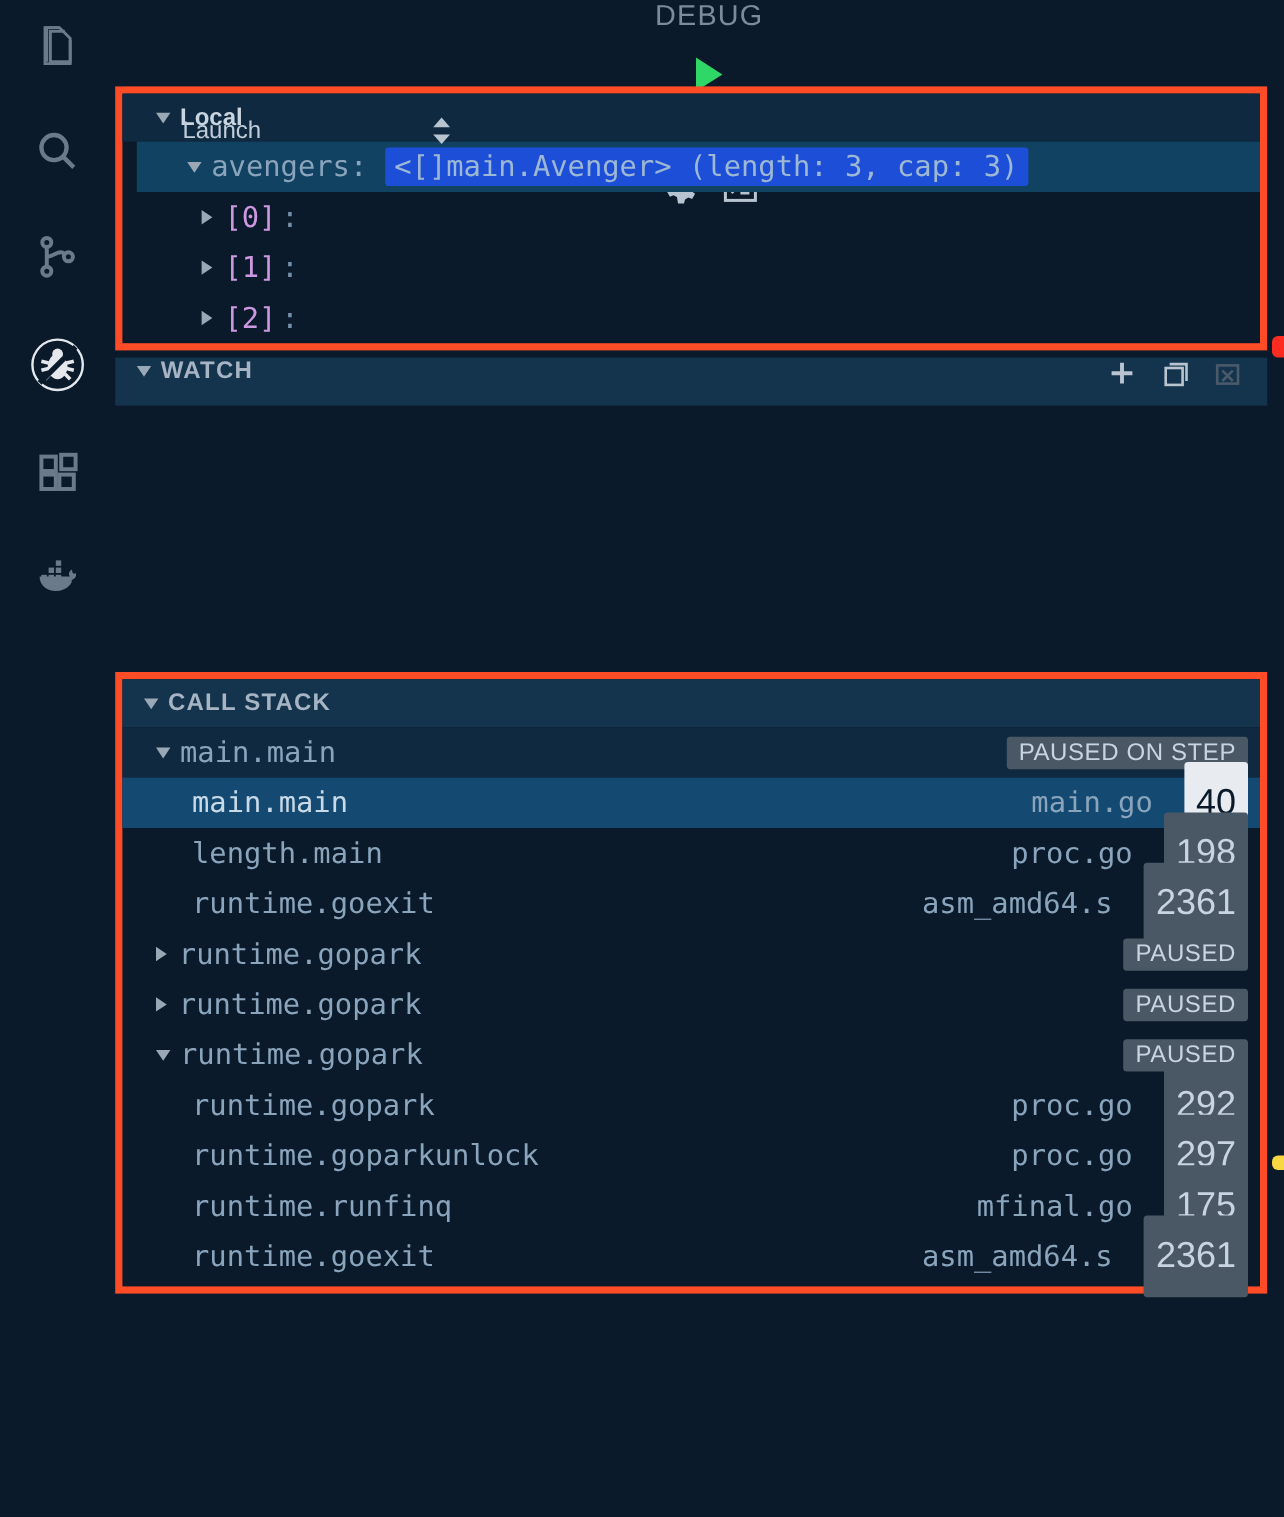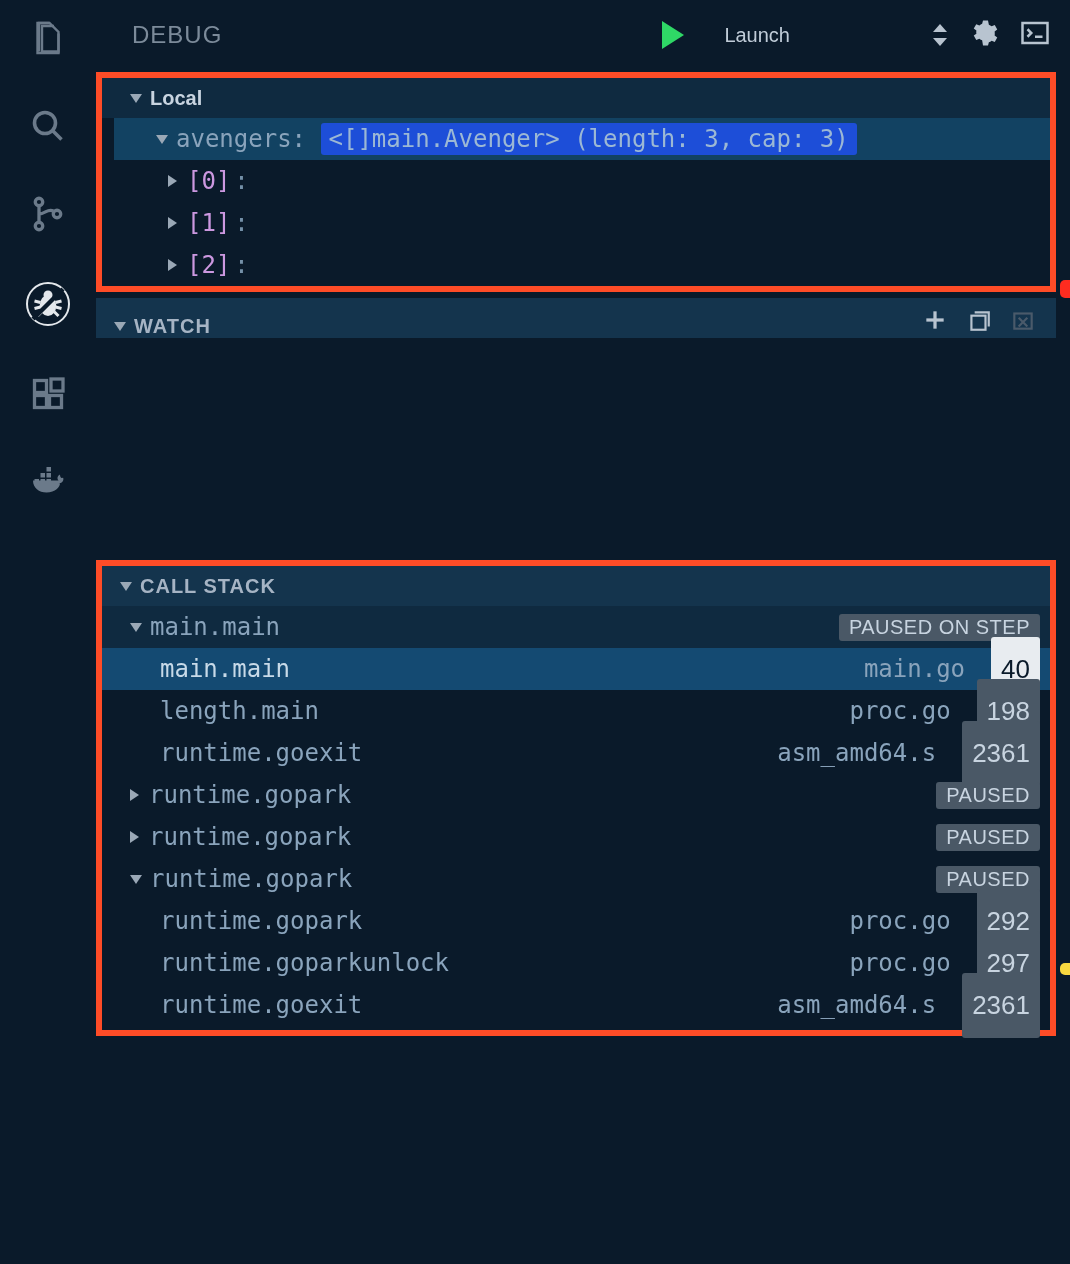--- a/index.html
+++ b/index.html
@@ -36,20 +36,21 @@
   flex:1;
   display:flex;
   flex-direction:column;
 }
 .top-bar {
   height:70px;
   display:flex;
   align-items:center;
   padding:0 20px 0 36px;
   gap:20px;
+  flex-direction:column;
 }
 .debug-label {
   color:#7c8b9a;
   font-size:24px;
   letter-spacing:1px;
   flex:1;
 }
 .play-icon {
   color:#2fd866;
   width:0;height:0;
@@ -89,21 +90,21 @@
   height:40px;
   display:flex;
   align-items:center;
   padding-left:18px;
   font-size:20px;
   font-weight:700;
   letter-spacing:1px;
   color:#a6b4c4;
 }
 .section-header.sub { background:#0f2a40; font-weight:700; color:#c8d4e0; padding-left:28px; letter-spacing:0}
-.watch-header { display:flex; justify-content:space-between; align-items:flex-end; padding-right:20px;}
+.watch-header { display:flex; justify-content:space-between; align-items:flex-start; padding-right:20px;}
 .watch-actions { display:flex; gap:18px; align-items:center;}
 .watch-actions svg{width:26px;height:26px;color:#b8c4d0}
 .watch-actions .disabled svg{color:#4a5a6a}
 .tri {
   width:0;height:0;
   border-left:9px solid #9aa8b6;
   border-top:6px solid transparent;
   border-bottom:6px solid transparent;
   margin-right:10px;
 }
@@ -182,21 +183,21 @@
   font-family:'SF Mono',Menlo,monospace;
   font-size:24px;
   color:#8aa4bc;
 }
 .frame-row.selected { background:#144a72; color:#c8dae8; }
 .frame-right { display:flex; align-items:center; gap:26px; color:#8aa4bc; }
 .frame-right .file { font-size:24px; }
 .line-badge {
   background:#4a5866;
   color:#c8d4e0;
-  font-size:26px;
+  font-size:30px;
   padding:17px 10px;
   border-radius:3px;
   min-width:48px;
   text-align:center;
   font-family:-apple-system,sans-serif;
 }
 .line-badge.white { background:#e8ecf0; color:#0a1a2a; }
 .right-marker {
   position:absolute;
   right:0;
@@ -407,20 +408,27 @@
           </div>
         </div>
         <div class="frame-row">
           <span>runtime.goparkunlock</span>
           <div class="frame-right">
             <span class="file">proc.go</span>
             <span class="line-badge">297</span>
           </div>
         </div>
         <div class="frame-row">
+          <span>runtime.runfinq</span>
+          <div class="frame-right">
+            <span class="file">mfinal.go</span>
+            <span class="line-badge">175</span>
+          </div>
+        </div>
+        <div class="frame-row">
           <span>runtime.goexit</span>
           <div class="frame-right">
             <span class="file">asm_amd64.s</span>
             <span class="line-badge">2361</span>
           </div>
         </div>
       </div>
   </div>
 </div>
 

